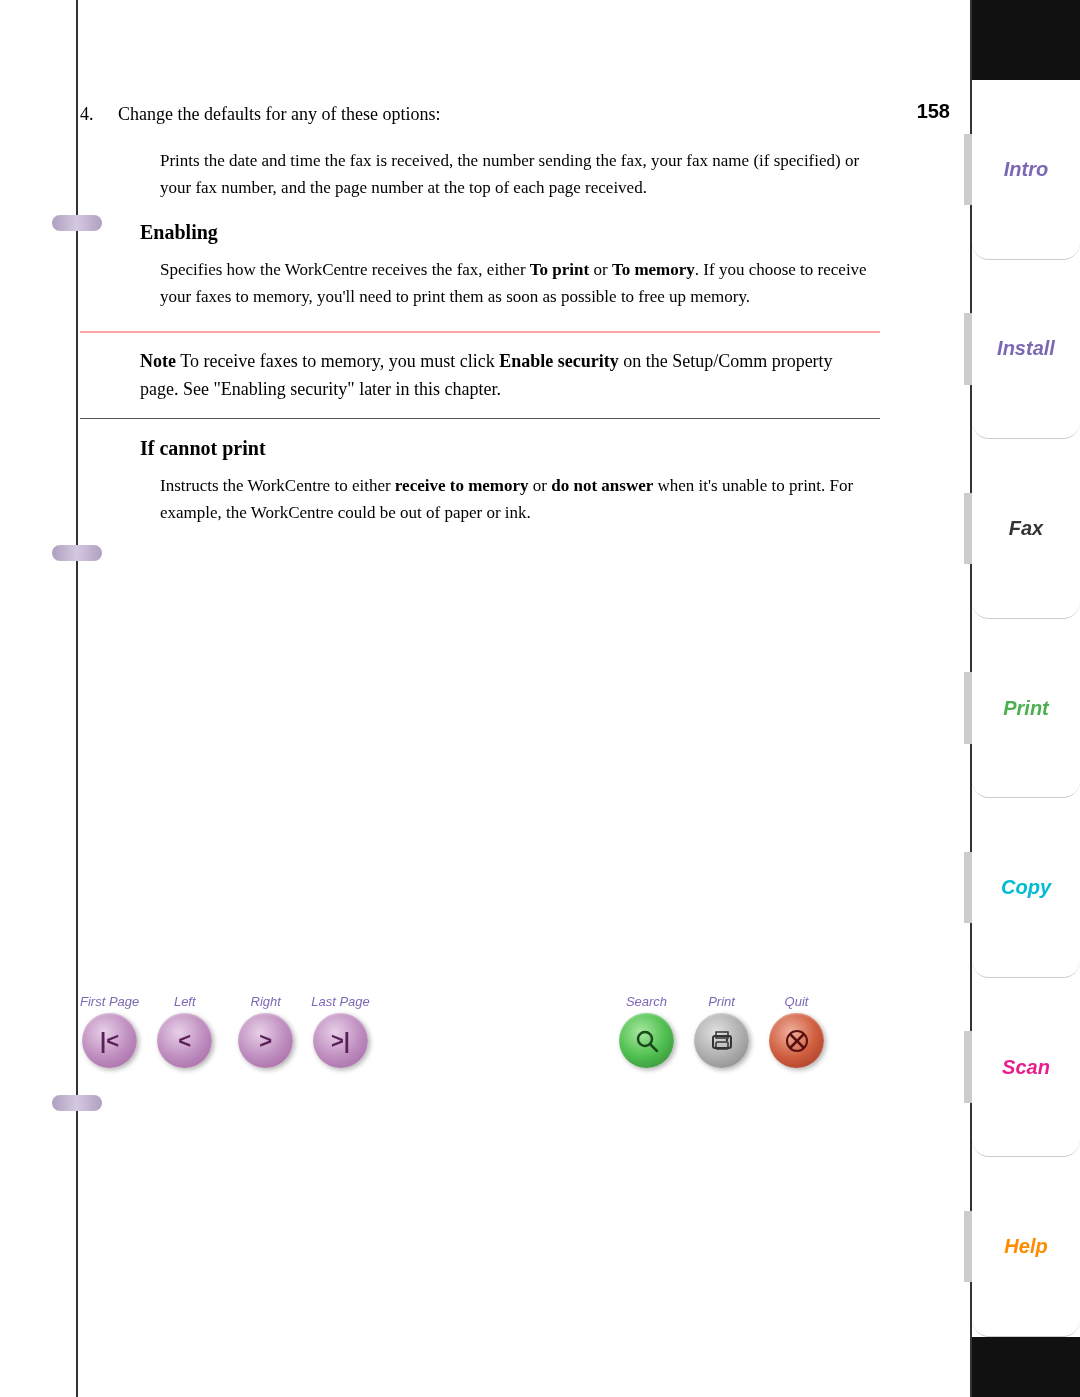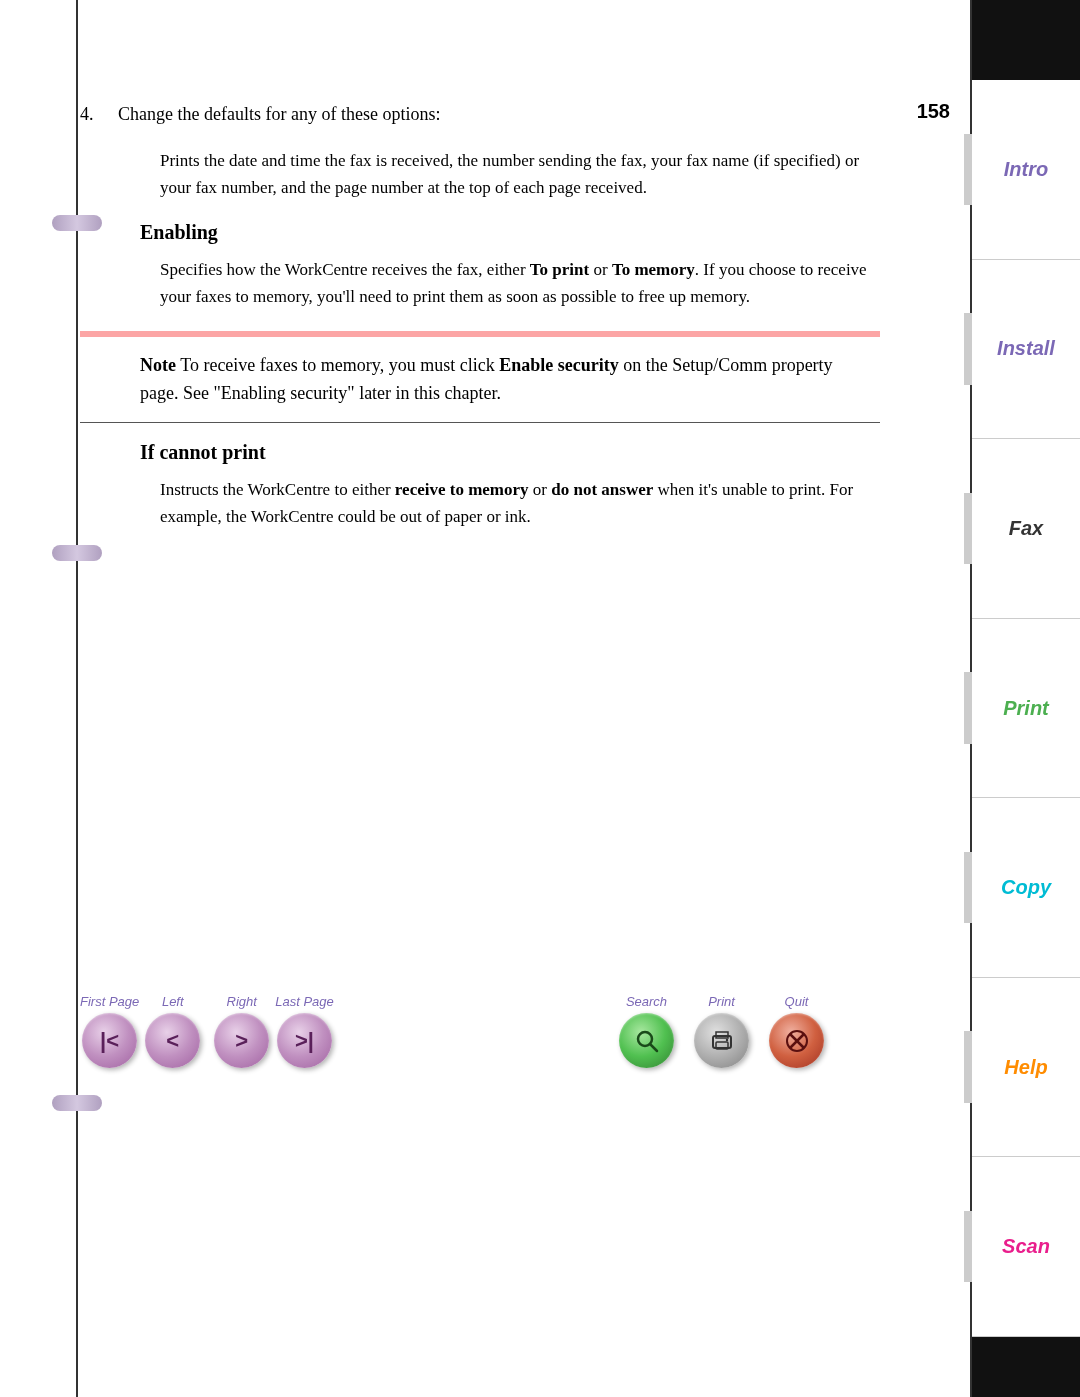--- a/index.html
+++ b/index.html
@@ -31,20 +31,21 @@
       align-items: center;
       justify-content: center;
       flex: 1;
       border-bottom: 1px solid #ccc;
       cursor: pointer;
       font-size: 20px;
       font-style: italic;
       font-weight: bold;
       font-family: Arial, sans-serif;
       position: relative;
+      border-radius: 17px;
     }
 
     .sidebar-tab::before {
       content: '';
       position: absolute;
       left: -8px;
       top: 30%;
       bottom: 30%;
       width: 8px;
       background: #ccc;
@@ -137,37 +138,37 @@
 
     .section-body {
       font-size: 17px;
       line-height: 1.6;
       margin-left: 80px;
       margin-right: 20px;
       margin-bottom: 20px;
     }
 
     .note-box {
-      border-top: 6px solid #fca5a5;
+      border-top: 2px solid #fca5a5;
       border-bottom: 1px solid #555;
       padding: 14px 20px 14px 60px;
       margin: 18px 20px 18px 0;
       font-size: 18px;
       line-height: 1.6;
     }
 
     
     .nav-bar {
       position: absolute;
       bottom: 80px;
       left: 80px;
       right: 120px;
       display: flex;
       align-items: center;
-      gap: 0px;
+      gap: 12px;
     }
 
     .nav-group {
       display: flex;
       flex-direction: column;
       align-items: center;
       margin-right: 6px;
     }
 
     .nav-label {
@@ -234,25 +235,25 @@
   </div>
   <div class="sidebar-tab fax">
     <span>Fax</span>
   </div>
   <div class="sidebar-tab print">
     <span>Print</span>
   </div>
   <div class="sidebar-tab copy">
     <span>Copy</span>
   </div>
+  <div class="sidebar-tab scan">
+    <span>Scan</span>
+  </div>
   <div class="sidebar-tab help">
     <span>Help</span>
-  </div>
-  <div class="sidebar-tab scan">
-    <span>Scan</span>
   </div>
   <div class="sidebar-bottom-black"></div>
 </div>
 
 <div class="page-number">158</div>
 
 <div class="main">
   <div class="content">
 
     <div class="step-line">

